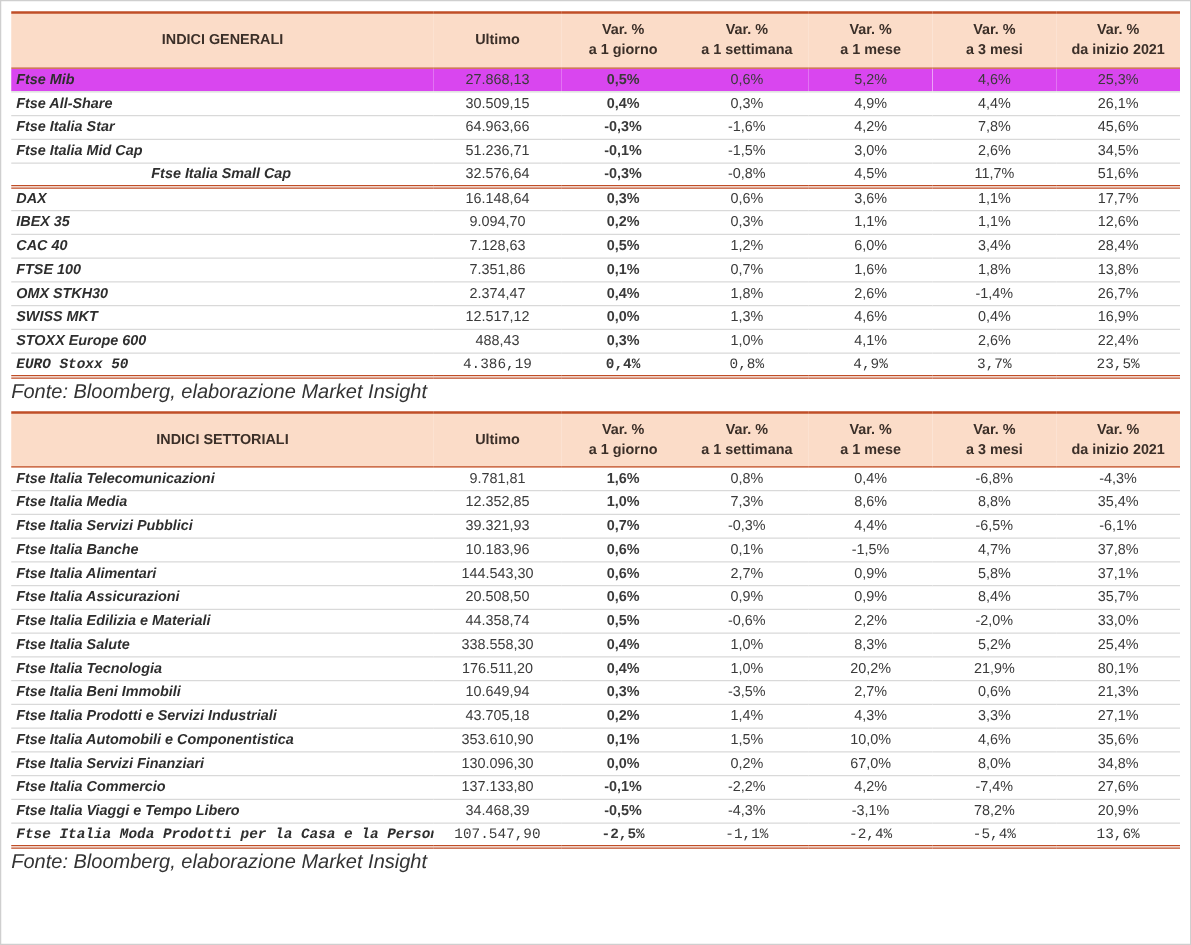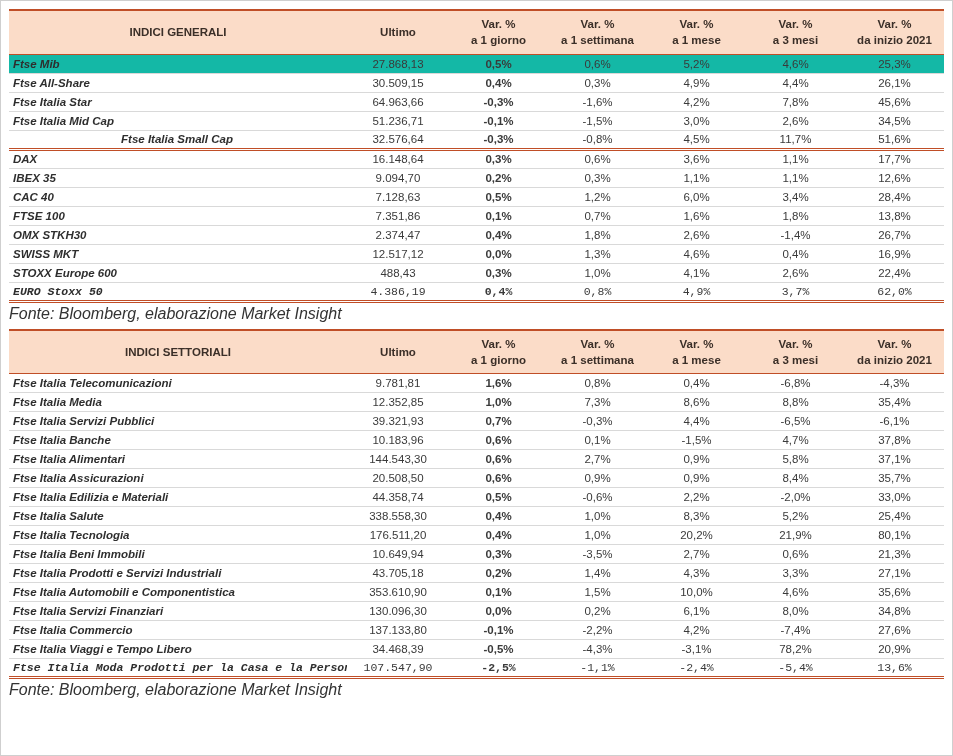--- a/index.html
+++ b/index.html
@@ -50,21 +50,21 @@
     overflow: hidden;
   }
   tbody td.name {
     text-align: left;
     font-weight: 700;
     font-style: italic;
     color: #2e2e2e;
     padding-left: 4px;
   }
   tbody td.b { font-weight: 700; }
-  tbody tr.hl td { background: #14b8a6; }
+  tbody tr.hl td { background: #d946ef; }
   tbody tr.sep td { border-bottom: 3px double #c04e27; text-align: center; }
   tbody tr:last-child td { border-bottom: 3px double #c04e27; font-family: Liberation Mono, monospace; }
   .fonte {
     font-style: italic;
     font-size: 16px;
     color: #333333;
     padding: 4px 2px 6px 0;
     line-height: 14px;
   }
   .table-block + .table-block { margin-top: 2px; }
@@ -220,21 +220,21 @@
             <td class="num">2,6%</td>
             <td class="num">22,4%</td>
           </tr>
           <tr>
             <td class="name">EURO Stoxx 50</td>
             <td class="num">4.386,19</td>
             <td class="num b">0,4%</td>
             <td class="num">0,8%</td>
             <td class="num">4,9%</td>
             <td class="num">3,7%</td>
-            <td class="num">62,0%</td>
+            <td class="num">23,5%</td>
           </tr>
         </tbody>
     </table>
     <div class="fonte">Fonte: Bloomberg, elaborazione Market Insight</div>
   </section>
 
   <section class="table-block">
     <table>
       <colgroup>
         <col class="c-name">
@@ -378,21 +378,21 @@
             <td class="num">1,5%</td>
             <td class="num">10,0%</td>
             <td class="num">4,6%</td>
             <td class="num">35,6%</td>
           </tr>
           <tr>
             <td class="name">Ftse Italia Servizi Finanziari</td>
             <td class="num">130.096,30</td>
             <td class="num b">0,0%</td>
             <td class="num">0,2%</td>
-            <td class="num">6,1%</td>
+            <td class="num">67,0%</td>
             <td class="num">8,0%</td>
             <td class="num">34,8%</td>
           </tr>
           <tr>
             <td class="name">Ftse Italia Commercio</td>
             <td class="num">137.133,80</td>
             <td class="num b">-0,1%</td>
             <td class="num">-2,2%</td>
             <td class="num">4,2%</td>
             <td class="num">-7,4%</td>

